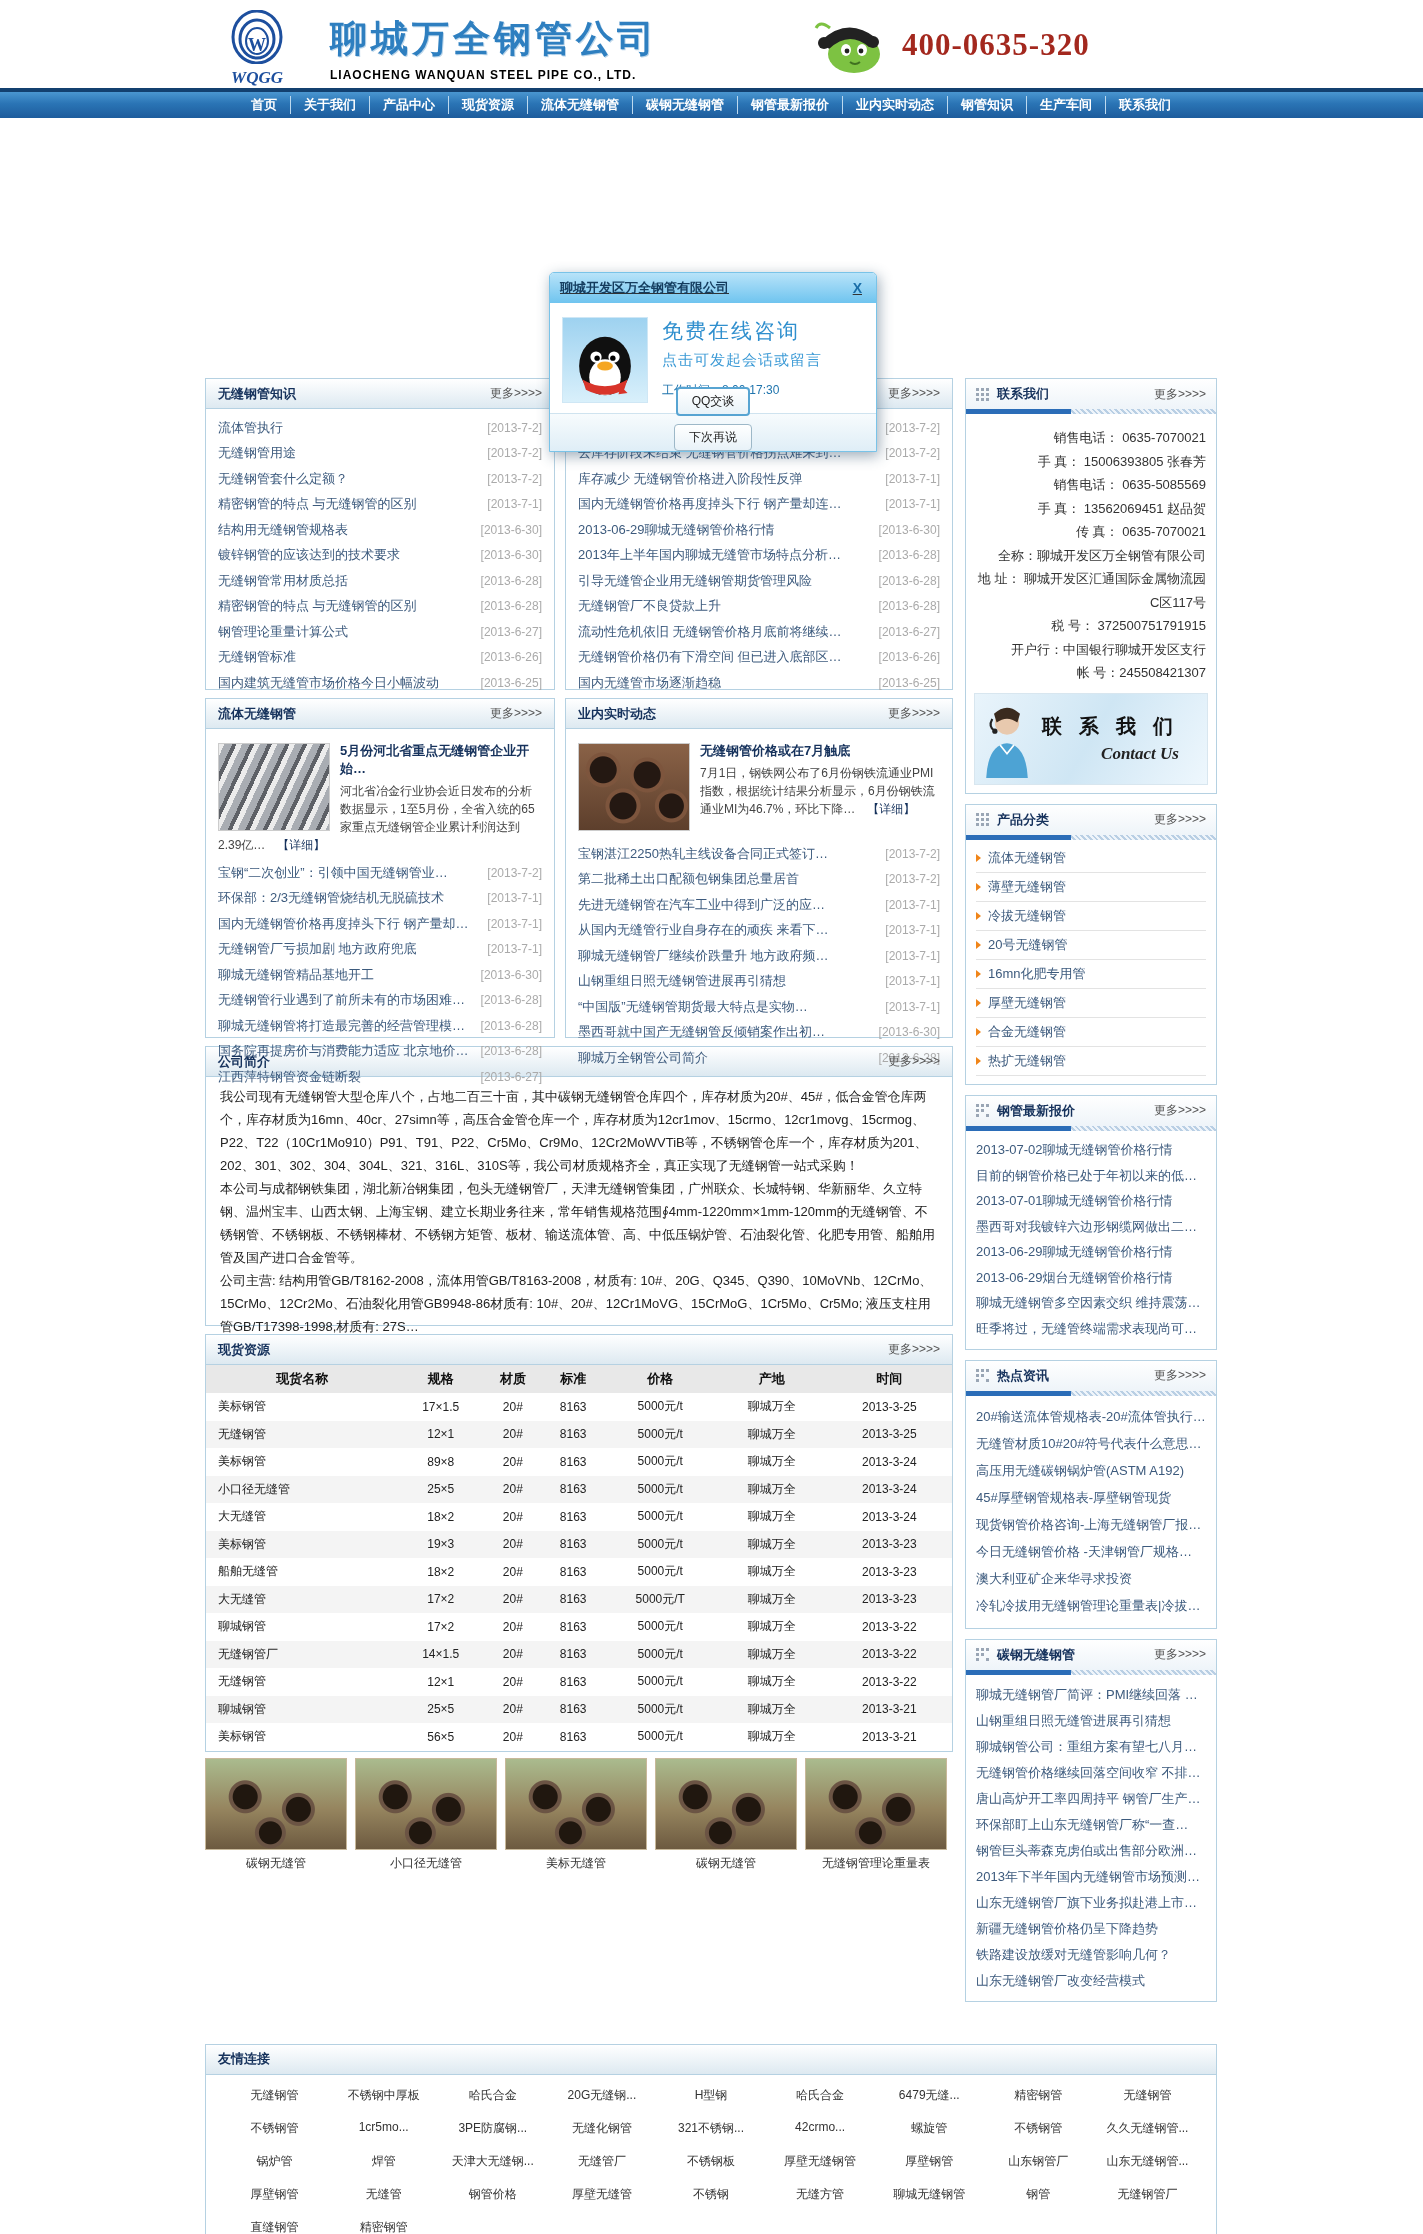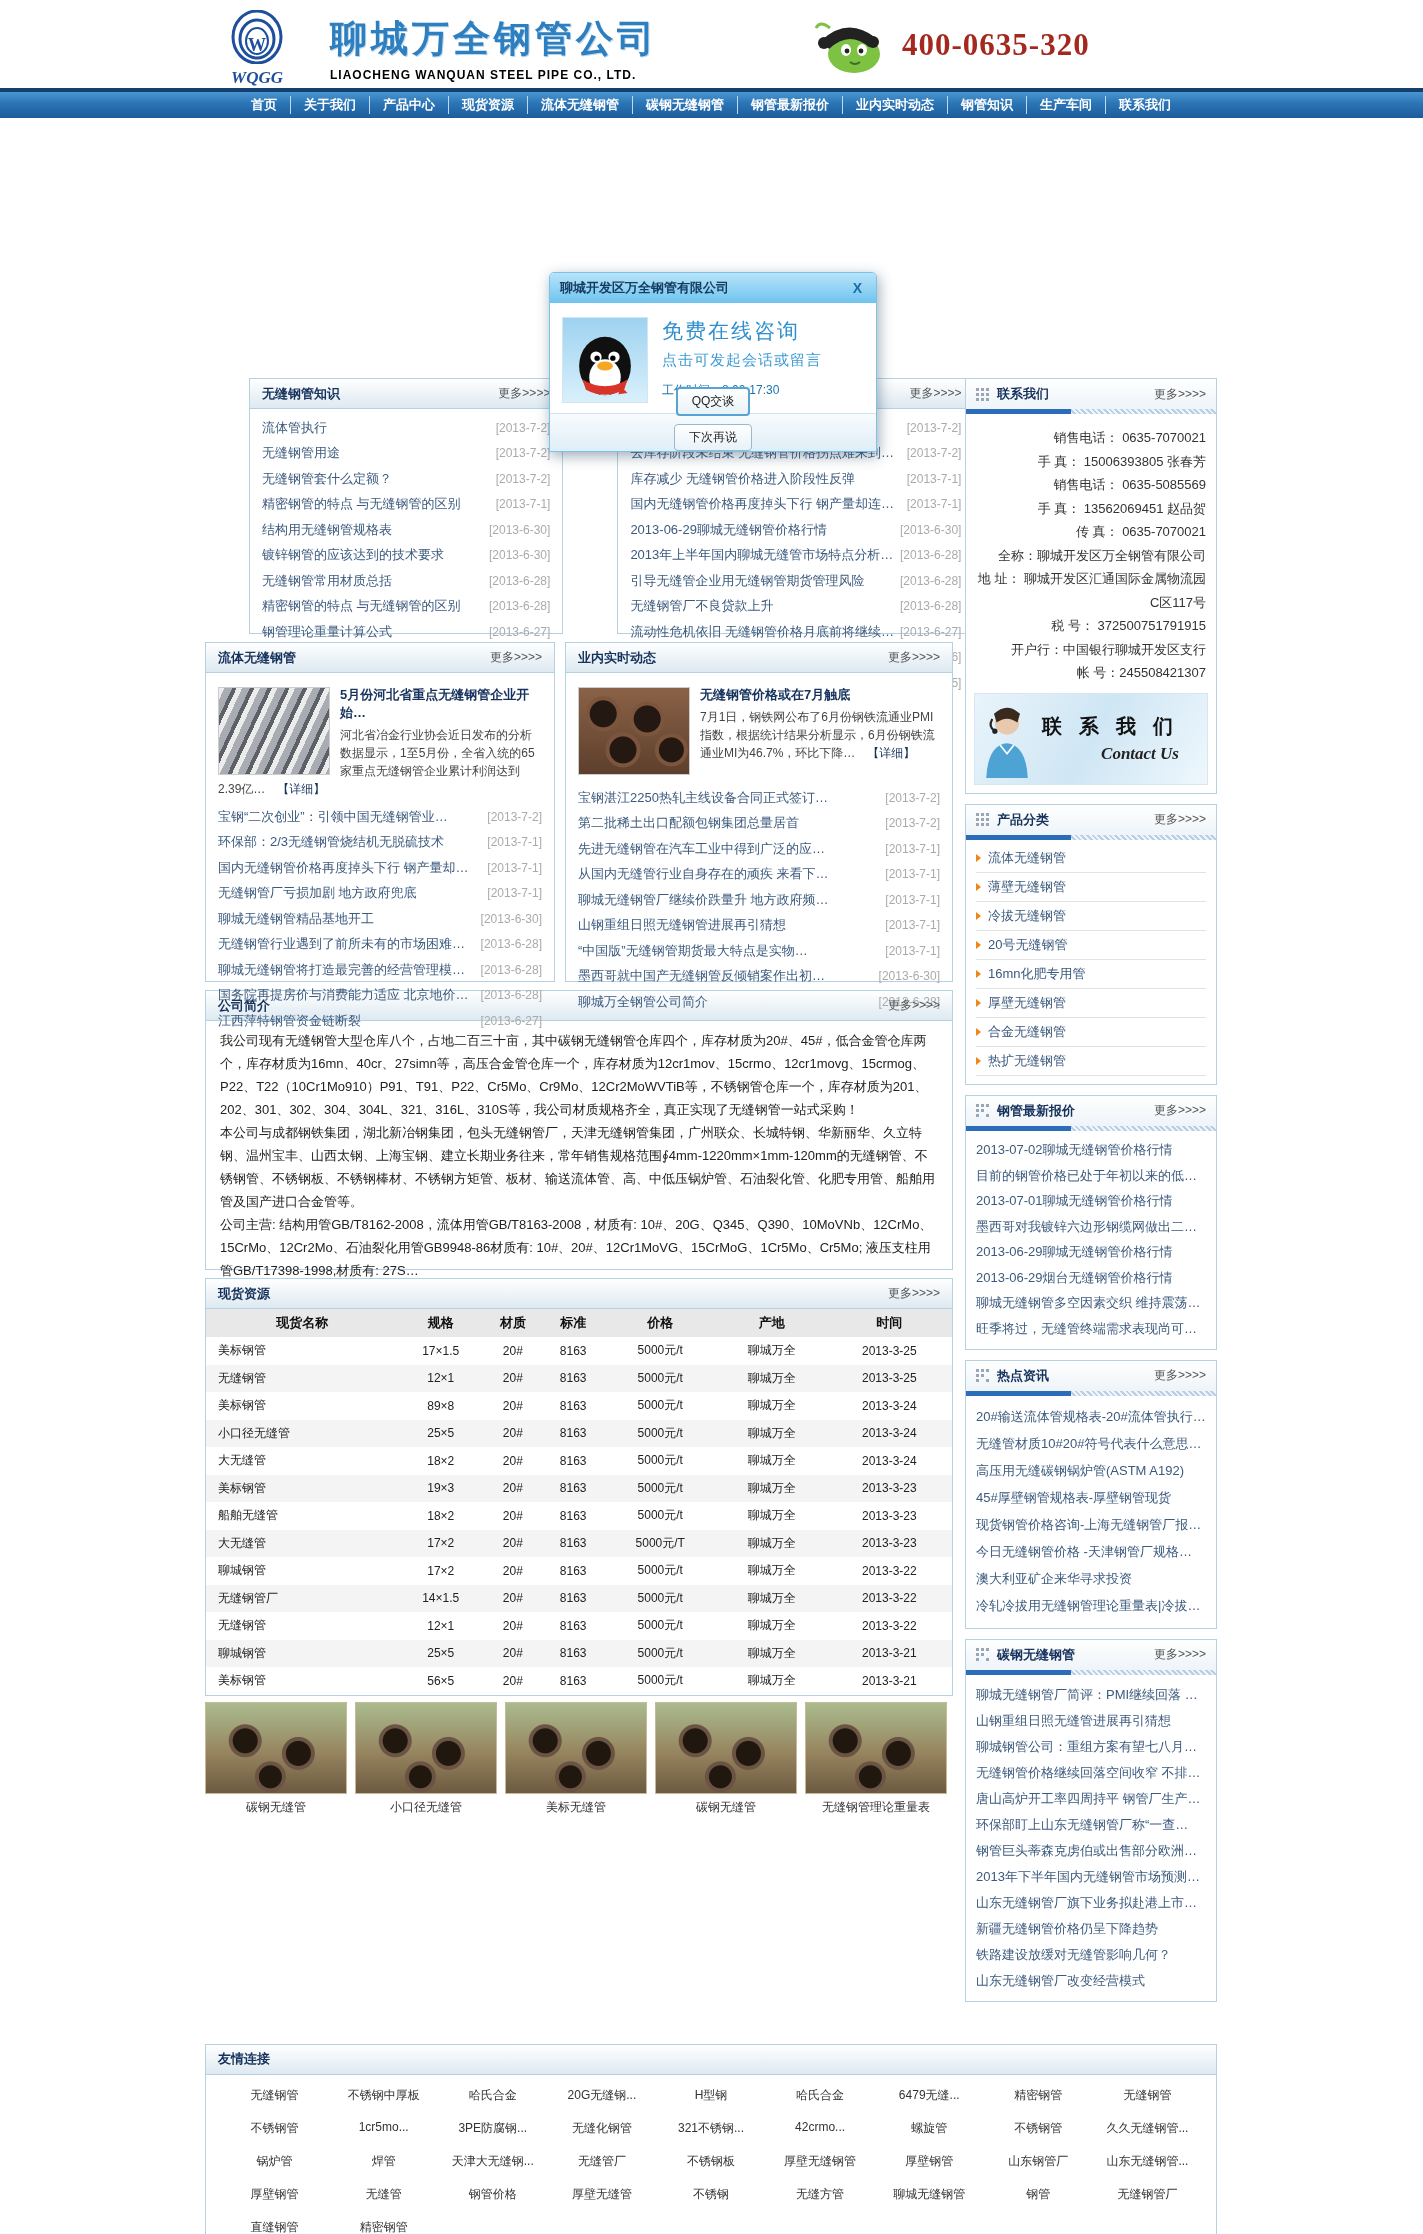--- a/index.html
+++ b/index.html
@@ -36,21 +36,21 @@
   .box-more { margin-left:auto; font-size:12px; color:#555; cursor:pointer; }
   .box-bd { padding:6px 12px; }
 
   
   .nlist { list-style:none; }
   .nlist li { display:flex; align-items:center; height:25.5px; font-size:13px; color:#3c5a7d; cursor:pointer; white-space:nowrap; overflow:hidden; }
   .nlist .t { overflow:hidden; text-overflow:ellipsis; }
   .nlist .d { margin-left:auto; color:#aaa; font-size:12px; padding-left:6px; }
 
   .row1 { display:flex; gap:10px; }
-  .row1 .box { height:256px;margin-left:44px; }
+  .row1 .box { height:312px; }
   .p-knowledge { width:350px; }
   .p-news { width:388px; }
   .row2 { display:flex; gap:10px; margin-top:8px; }
   .row2 .box { height:340px; }
 
   
   .featured { overflow:hidden; padding:4px 0 6px 0; border-bottom:0; }
   .featured .fimg { float:left; width:112px; height:88px; margin:4px 10px 4px 0; border:1px solid #ccc; }
   .img-silver { background:repeating-linear-gradient(115deg,#ececec 0 5px,#a9adb3 5px 12px,#5d6066 12px 16px); }
   .img-rust { background:
@@ -115,21 +115,21 @@
 
   
   .links-panel { width:1012px; margin:32px 0 0 205px; }
   .links-grid { display:grid; grid-template-columns:repeat(9,1fr); padding:12px 14px 14px 14px; row-gap:16px; }
   .links-grid span { font-size:12px; color:#333; text-align:center; cursor:pointer; white-space:nowrap; overflow:hidden; }
 
   
   .qq-dialog { position:absolute; left:549px; top:272px; width:328px; z-index:20;
       border:1px solid #79c3e8; border-radius:5px 5px 0 0; box-shadow:2px 4px 14px rgba(40,70,100,.45); background:#fff; }
   .qq-hd { height:30px; border-radius:4px 4px 0 0; background:linear-gradient(180deg,#b8e3f9,#6fc4ef);
-      display:flex; align-items:center; padding:0 10px; }
+      display:flex; align-items:center; padding:0 10px;text-decoration:underline; }
   .qq-title { font-size:13px; font-weight:bold; color:#143c5e; }
   .qq-close { margin-left:auto; font-weight:bold; color:#1a6ea8; font-size:14px; cursor:pointer; padding:0 4px; }
   .qq-bd { display:flex; padding:14px 12px 10px 12px; background:#fff; }
   .qq-avatar { width:86px; height:86px; flex:0 0 86px; border:1px solid #cfe7f5; background:linear-gradient(180deg,#9ed2f0,#d9f0fb); display:flex; align-items:flex-end; justify-content:center; }
   .qq-right { padding-left:14px; }
   .qq-headline { font-size:21px; color:#2f8fce; letter-spacing:2px; }
   .qq-subline { font-size:15px; color:#3b9ad6; margin-top:6px; letter-spacing:1px; }
   .qq-worktime { font-size:12px; color:#1f74ad; margin-top:12px; }
   .qq-ft { height:38px; background:linear-gradient(180deg,#f7fbfd,#dfeef7); border-top:1px solid #cfe3ef;
       display:flex; align-items:center; justify-content:flex-end; gap:8px; padding:0 10px;flex-direction:column; }

